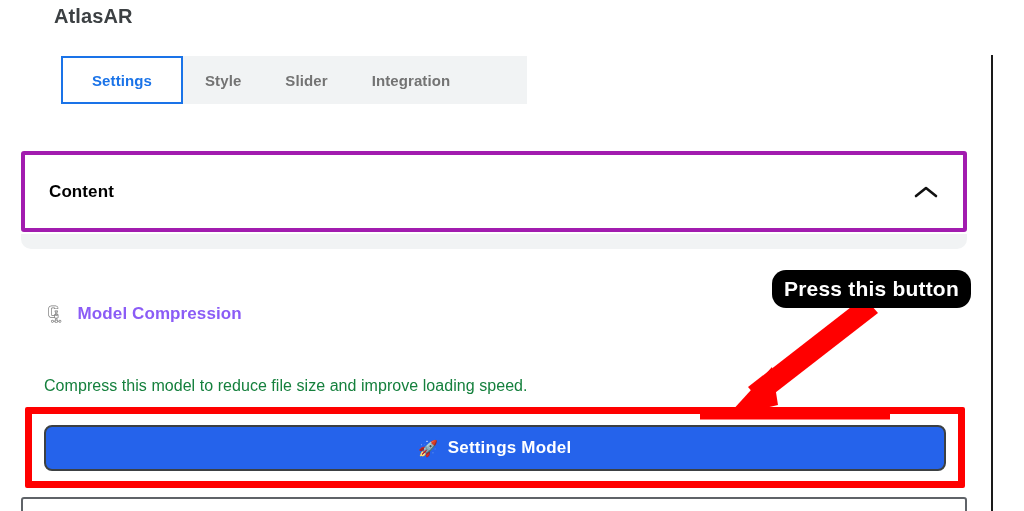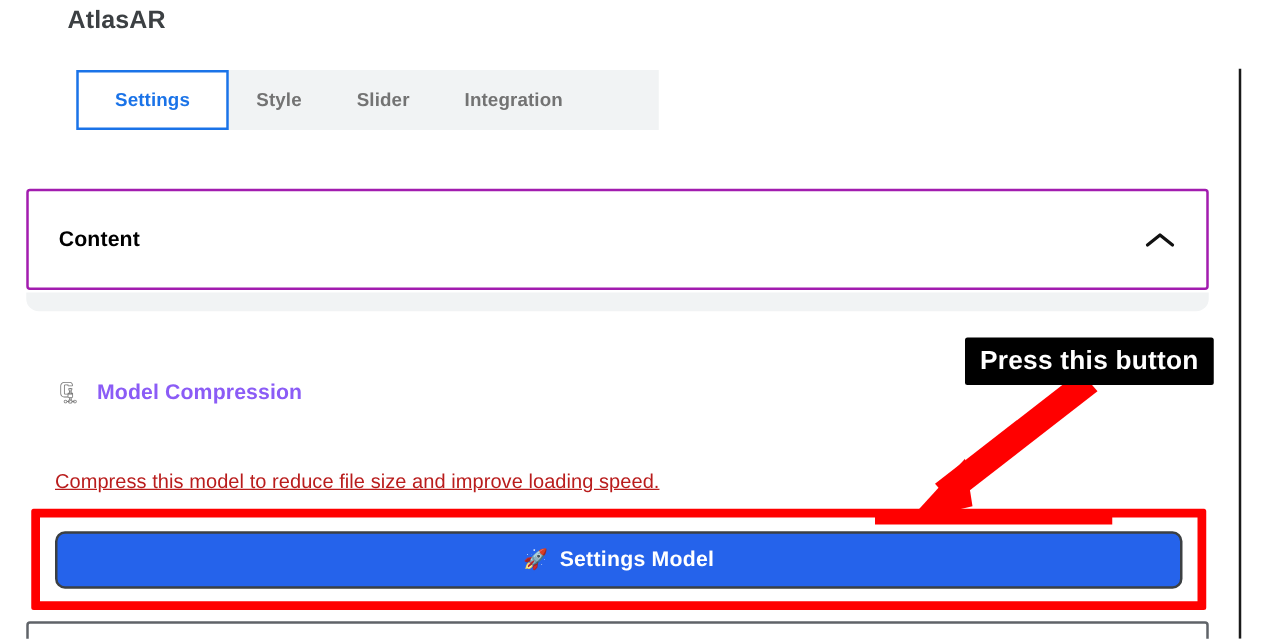--- a/index.html
+++ b/index.html
@@ -82,21 +82,21 @@
   }
 
   
   .content-card {
     position: absolute;
     left: 21px;
     top: 151px;
     width: 946px;
     height: 81px;
     background: #ffffff;
-    border: 2px solid #a21caf;
+    border: 4px solid #a21caf;
     border-radius: 3px;
     display: flex;
     align-items: center;
     padding: 4px 24px;
     cursor: pointer;
   }
   .content-card .label {
     font-size: 17px;
     font-weight: bold;
     color: #000000;
@@ -143,23 +143,22 @@
     font-weight: bold;
     color: #8b5cf6;
     letter-spacing: 0.1px;
   }
 
   .section-desc {
     position: absolute;
     left: 44px;
     top: 377px;
     font-size: 16px;
-    color: #b91c1c;
+    color: #15803d;
     letter-spacing: 0.05px;
-    text-decoration: underline;
   }
 
   
   .highlight-box {
     position: absolute;
     left: 25px;
     top: 407px;
     width: 940px;
     height: 81px;
     border: 7px solid #ff0000;
@@ -203,21 +202,21 @@
 
   
   .annot-tip {
     position: absolute;
     left: 772px;
     top: 270px;
     height: 38px;
     padding: 0 12px;
     background: #000000;
     color: #ffffff;
-    border-radius: 2px;
+    border-radius: 14px;
     display: flex;
     align-items: center;
     font-size: 21px;
     font-weight: bold;
     letter-spacing: 0.2px;
     white-space: nowrap;
     z-index: 40;
   }
 
   .annot-arrow {

